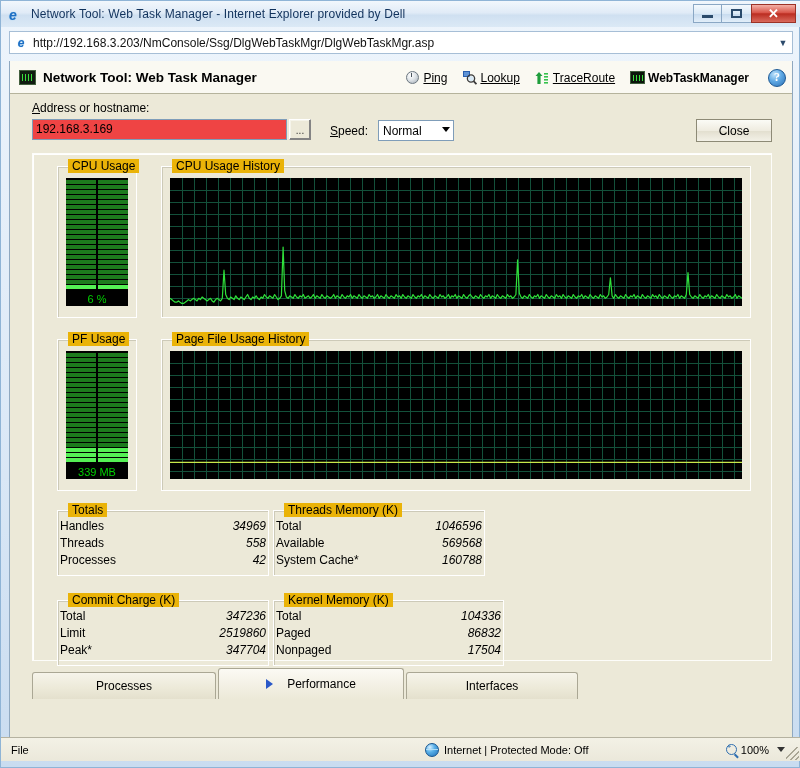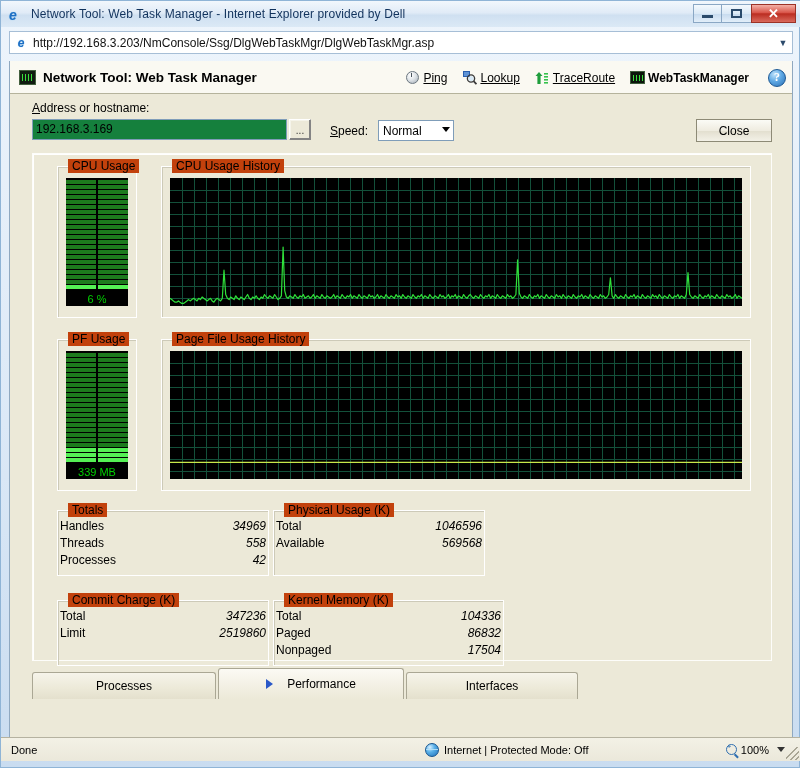--- a/index.html
+++ b/index.html
@@ -149,21 +149,21 @@
   }
 
   
   #formrow { position:absolute; left:0; top:33px; width:784px; height:57px; }
   #lbl-addr {
     position:absolute; left:22px; top:7px; font-size:12px; color:#000;
   }
   #lbl-addr u { text-decoration: underline; }
   #addr-input {
     position:absolute; left:22px; top:25px; width:255px; height:21px;
-    background:#15803d; border:1px solid #7f9db9;
+    background:#ef4444; border:1px solid #7f9db9;
     font-size:12px; color:#000; padding:0 3px; line-height:19px;
     font-family:"Liberation Sans", sans-serif;
   }
   #browse-btn {
     position:absolute; left:279px; top:25px; width:22px; height:21px;
     background:#ece9d8; border:1px solid #848484;
     border-top-color:#fff; border-left-color:#fff;
     box-shadow: inset -1px -1px 0 #848484, inset 1px 1px 0 #f5f4ea;
     font-size:10px; color:#333; display:flex; align-items:flex-end; justify-content:center;
     padding-bottom:3px; cursor:pointer;
@@ -197,21 +197,21 @@
 
   
   .gbox {
     position:absolute;
     border:1px solid #ffffff;
     box-shadow: inset 1px 1px 0 #cdcab8;
     background: transparent;
   }
   .gbox > .glegend {
     position:absolute; top:-8px; left:10px;
-    background:#c2410c; padding:0 4px;
+    background:#eab308; padding:0 4px;
     font-size:12px; color:#000; white-space:nowrap;
   }
 
   
   .meter {
     position:absolute; background:#000;
     overflow:hidden;
   }
   .meter .bars { position:absolute; left:0; top:0; width:100%; height:100%; display:flex; }
   .meter .col {
@@ -562,44 +562,52 @@
               <span class="v">558</span>
             </div>
             <div class="statrow">
               <span class="k">Processes</span>
               <span class="v">42</span>
             </div>
           </div>
         </div>
 
         <div class="gbox statbox" style="left:240px; top:356px; width:212px; height:66px;">
-          <div class="glegend">Physical Usage (K)</div>
+          <div class="glegend">Threads Memory (K)</div>
           <div style="padding-top:7px;">
             <div class="statrow">
               <span class="k">Total</span>
               <span class="v">1046596</span>
             </div>
             <div class="statrow">
               <span class="k">Available</span>
               <span class="v">569568</span>
+            </div>
+            <div class="statrow">
+              <span class="k">System Cache*</span>
+              <span class="v">160788</span>
             </div>
           </div>
         </div>
 
         <div class="gbox statbox" style="left:24px; top:446px; width:212px; height:66px;">
           <div class="glegend">Commit Charge (K)</div>
           <div style="padding-top:7px;">
             <div class="statrow">
               <span class="k">Total</span>
               <span class="v">347236</span>
             </div>
             <div class="statrow">
               <span class="k">Limit</span>
               <span class="v">2519860</span>
             </div>
+            <div class="statrow">
+              <span class="k">Peak*</span>
+              <span class="v">347704</span>
+            </div>
           </div>
         </div>
 
         <div class="gbox statbox" style="left:240px; top:446px; width:231px; height:66px;">
           <div class="glegend">Kernel Memory (K)</div>
           <div style="padding-top:7px;">
             <div class="statrow">
               <span class="k">Total</span>
               <span class="v">104336</span>
             </div>
@@ -626,21 +634,21 @@
         <span>Performance</span>
       </div>
       <div class="tab" id="tab-interfaces">
         <span>Interfaces</span>
       </div>
     </div>
 
   </div>
 
   <div id="statusbar">
-    <span id="status-left">Done</span>
+    <span id="status-left">File</span>
     <div id="status-zone">
       <span class="globe"></span>
       <span>Internet | Protected Mode: Off</span>
     </div>
     <div id="status-zoom">
       <span class="magnifier"></span>
       <span>100%</span>
       <i class="zcaret"></i>
     </div>
     <div id="grip"></div>

